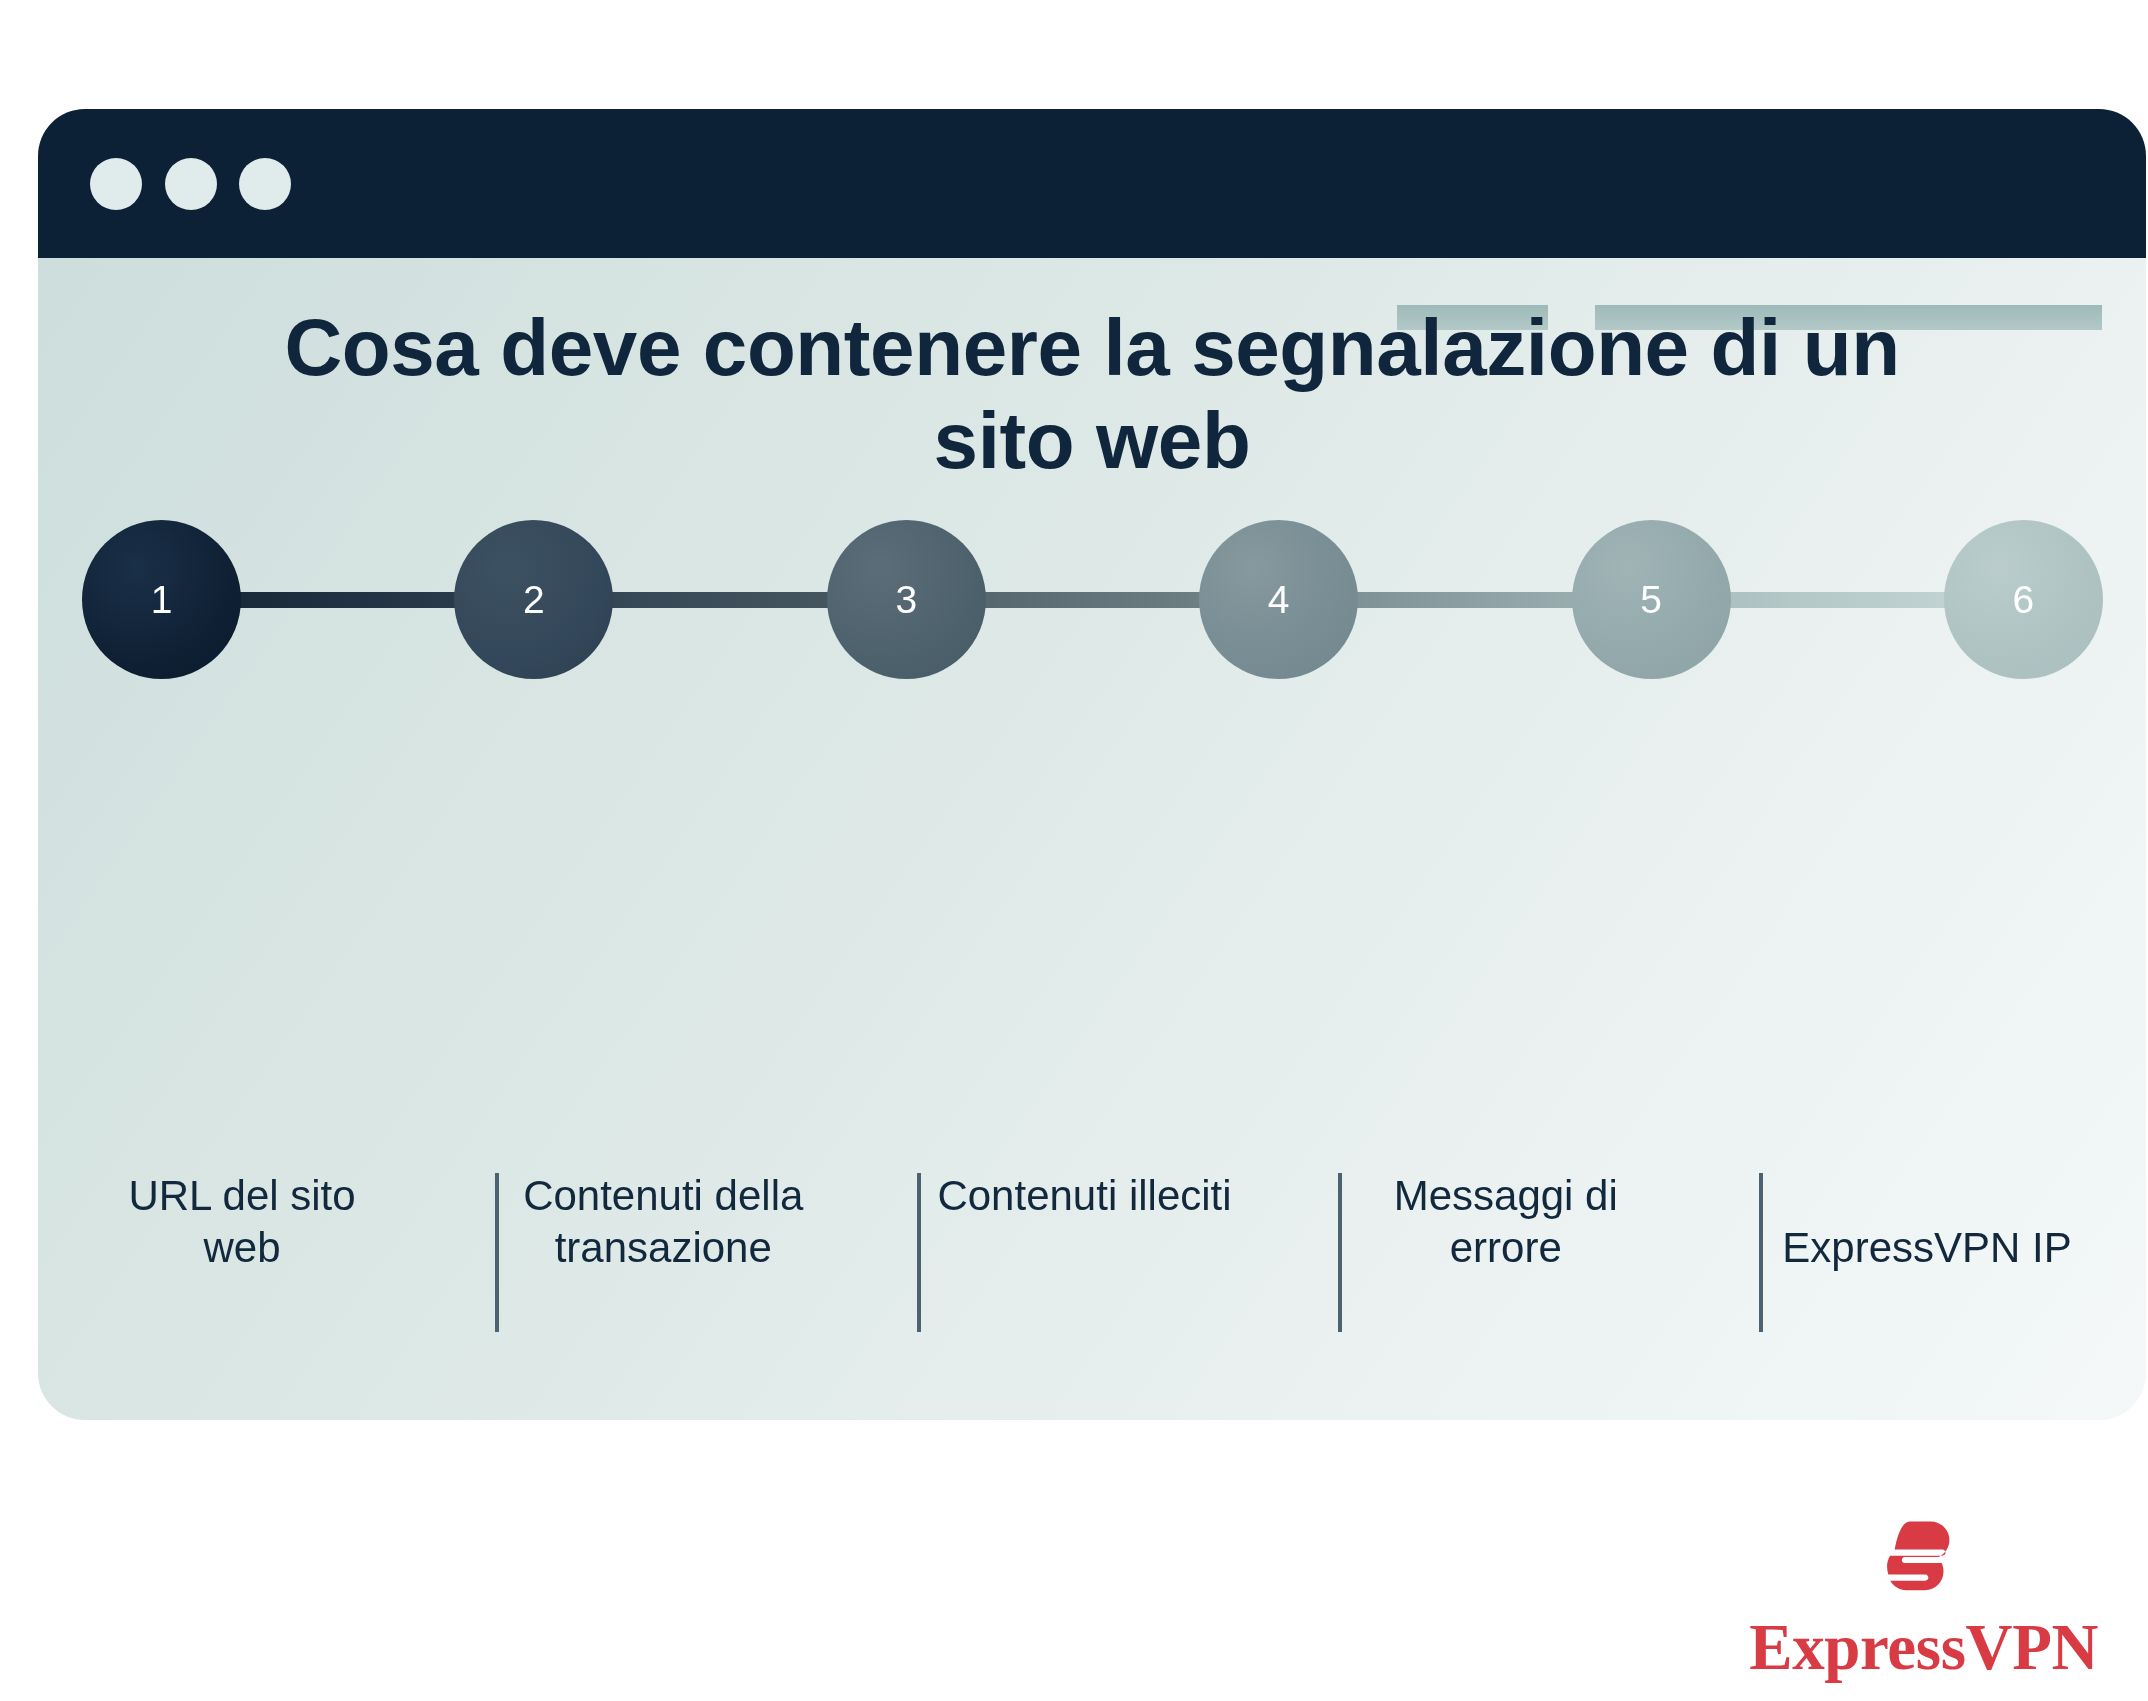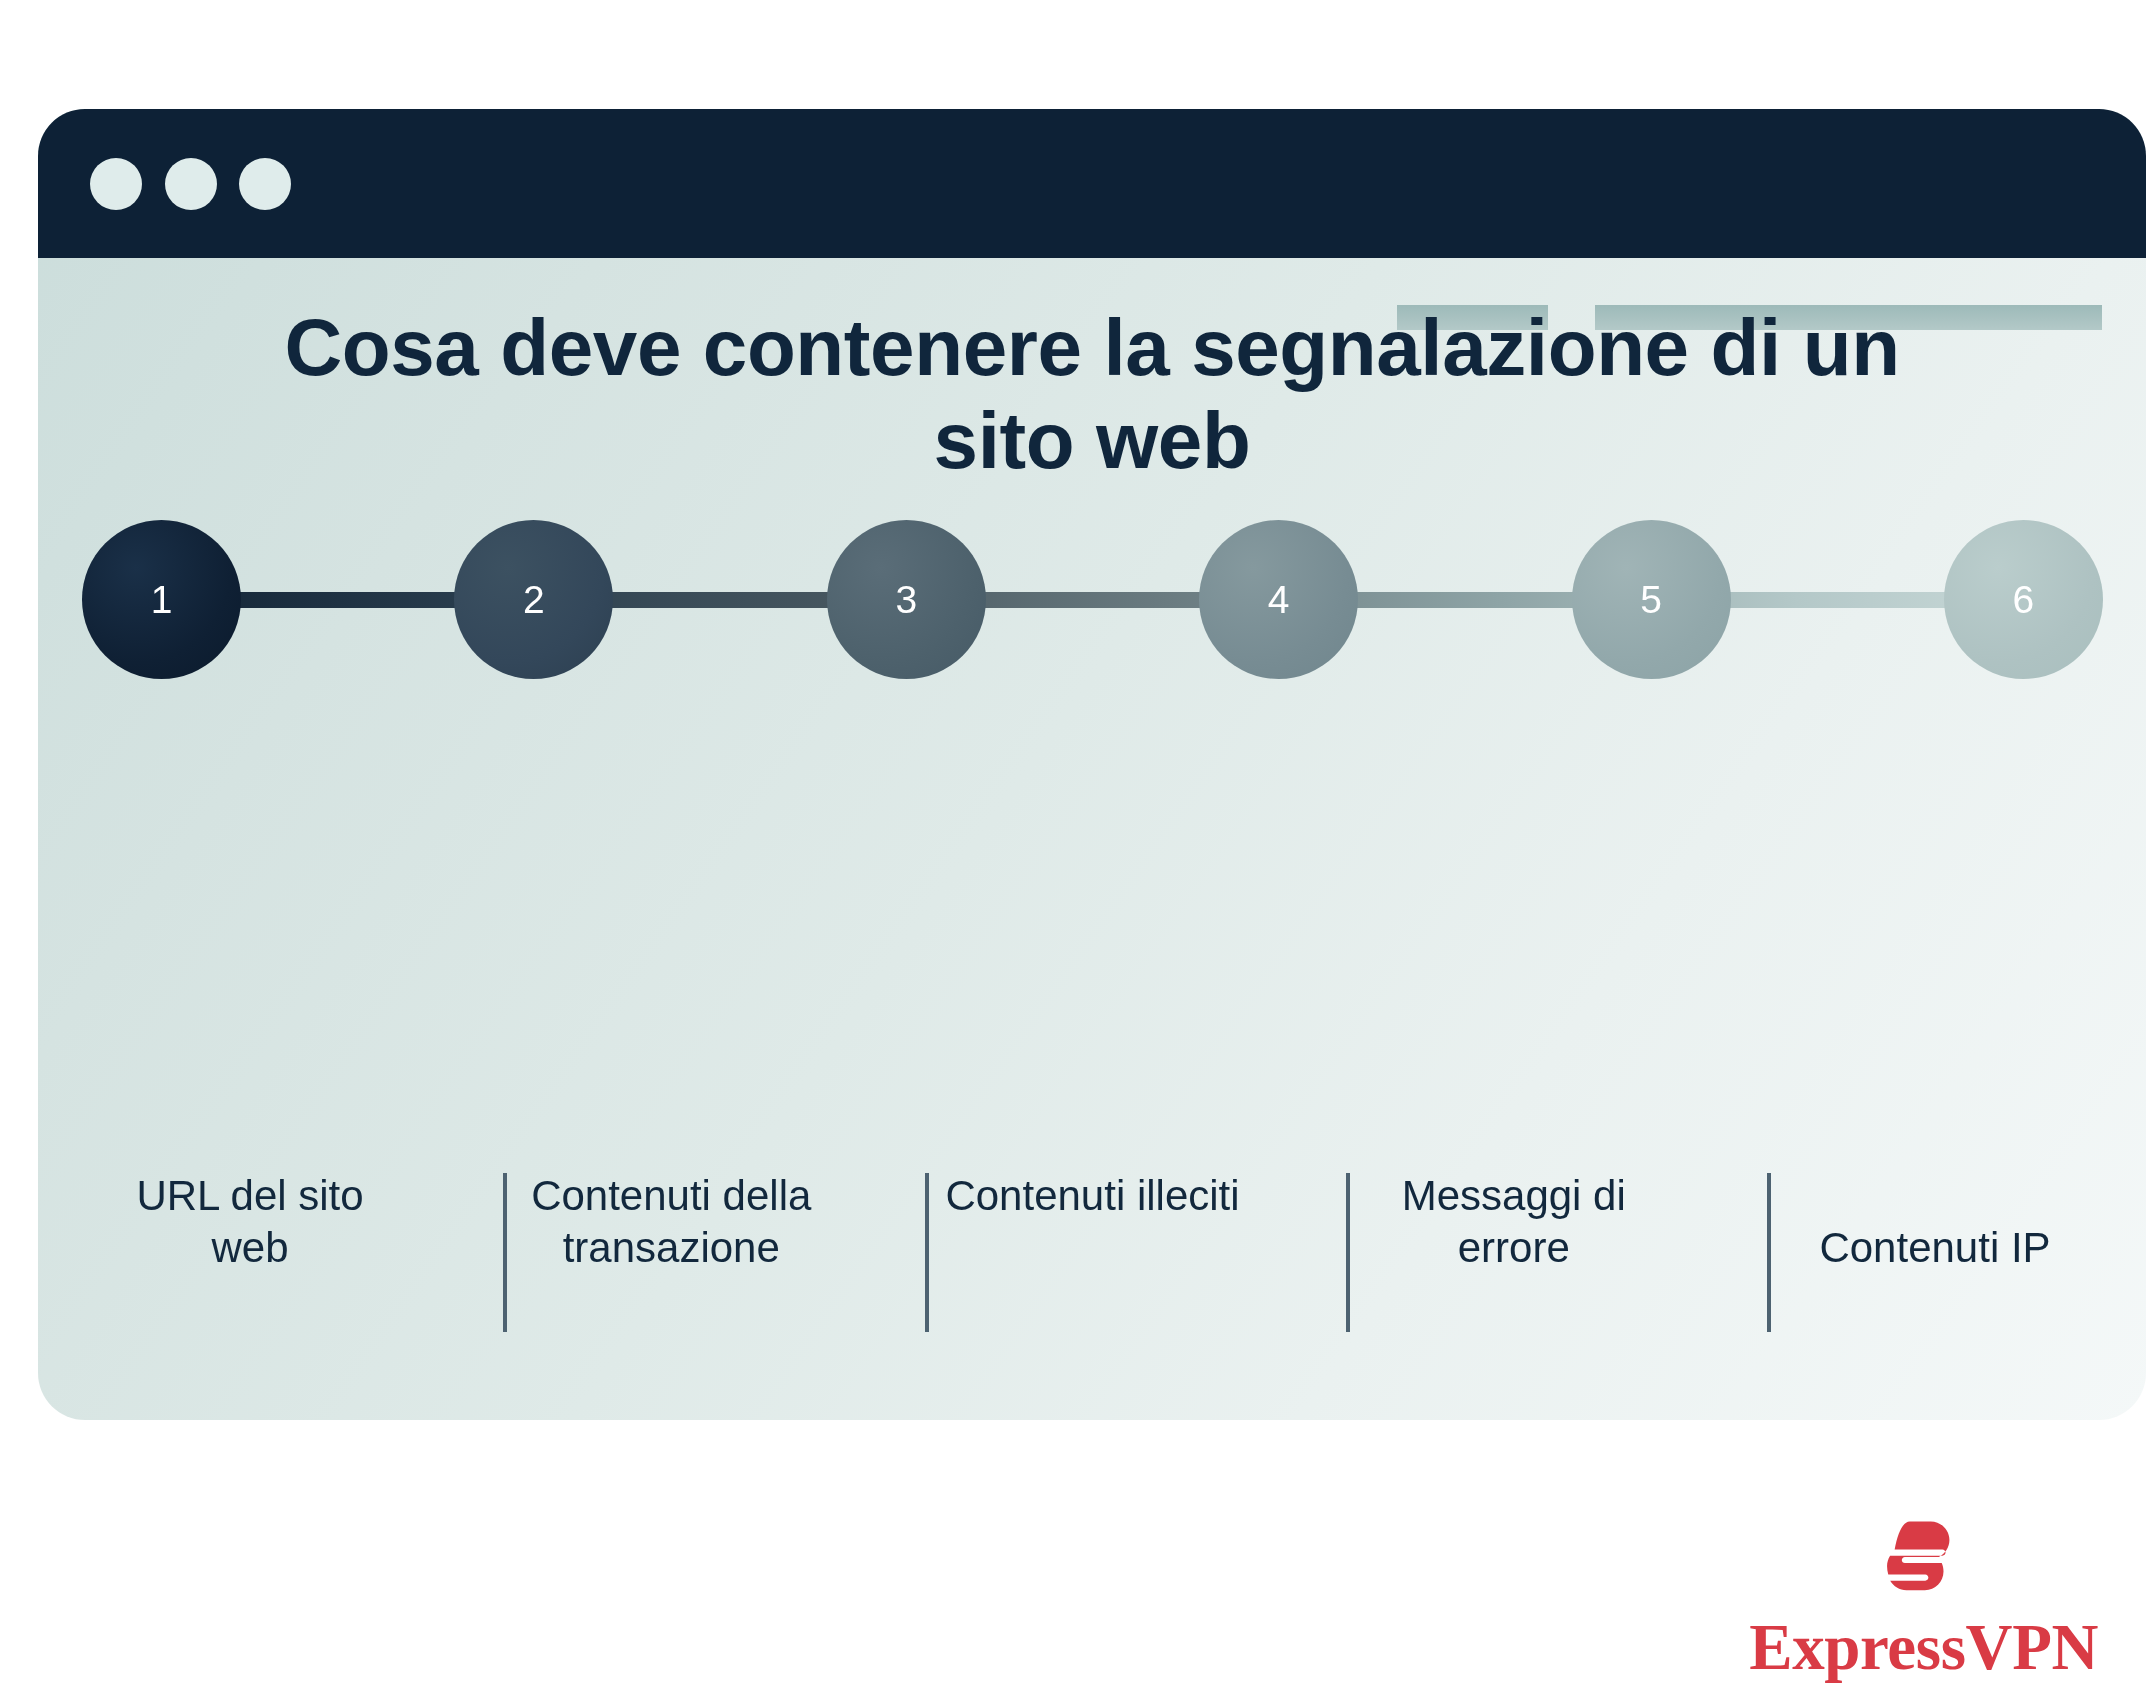--- a/index.html
+++ b/index.html
@@ -145,21 +145,21 @@
   .node-1 { background: radial-gradient(circle at 34% 30%, #1a3048 0%, #0f2034 62%, #0b1a2c 100%); }
   .node-2 { background: radial-gradient(circle at 34% 30%, #3c5161 0%, #33475a 62%, #2c3f50 100%); }
   .node-3 { background: radial-gradient(circle at 34% 30%, #5a6d78 0%, #4d616c 62%, #465a66 100%); }
   .node-4 { background: radial-gradient(circle at 34% 30%, #85999e 0%, #778c93 62%, #70868d 100%); }
   .node-5 { background: radial-gradient(circle at 34% 30%, #a0b4b6 0%, #92a8ab 62%, #8ca3a6 100%); }
   .node-6 { background: radial-gradient(circle at 34% 30%, #bacdcc 0%, #aec2c2 62%, #a9bfbe 100%); }
 
   
   .labels {
     position: absolute;
-    left: 44px;
+    left: 36px;
     top: 1061px;
     width: 2021px;
     display: flex;
     justify-content: space-between;
     align-items: flex-start;
   }
   .label-cell {
     position: relative;
     width: 336px;
     flex: 0 0 auto;
@@ -261,21 +261,21 @@
     <div class="label-cell">
       <span class="divider"></span>
       <div class="label-text">Contenuti illeciti</div>
     </div>
     <div class="label-cell">
       <span class="divider"></span>
       <div class="label-text">Messaggi di errore</div>
     </div>
     <div class="label-cell">
       <span class="divider"></span>
-      <div class="label-text vcenter">Contenuti IP</div>
+      <div class="label-text vcenter">ExpressVPN IP</div>
     </div>
   </div>
 
 </div>
 
 <div class="logo">
   <svg class="logo-mark" viewBox="0 0 100 100">
     <path fill="#d93b45" d="M33 8h26c12.7 0 23 10.3 23 23 0 9.1-5.3 17-13 20.7H27c-2.1 0-3.8 1.7-3.8 3.8 0 2.1 1.7 3.8 3.8 3.8h45.5c1.4 3.2 2.2 6.8 2.2 10.5 0 12.7-10.3 23-23 23H29c-8.6 0-16.1-4.7-20.1-11.7h43.3c2.1 0 3.8-1.7 3.8-3.8 0-2.1-1.7-3.8-3.8-3.8H6.5C5.5 70.2 5 66.7 5 63c0-4.7 1.4-9.1 3.8-12.8h64.6c2.1 0 3.8-1.7 3.8-3.8 0-2.1-1.7-3.8-3.8-3.8H14.4C18.1 22.2 24.8 8 33 8z"></path>
   </svg>
   <span class="logo-word">ExpressVPN</span>

